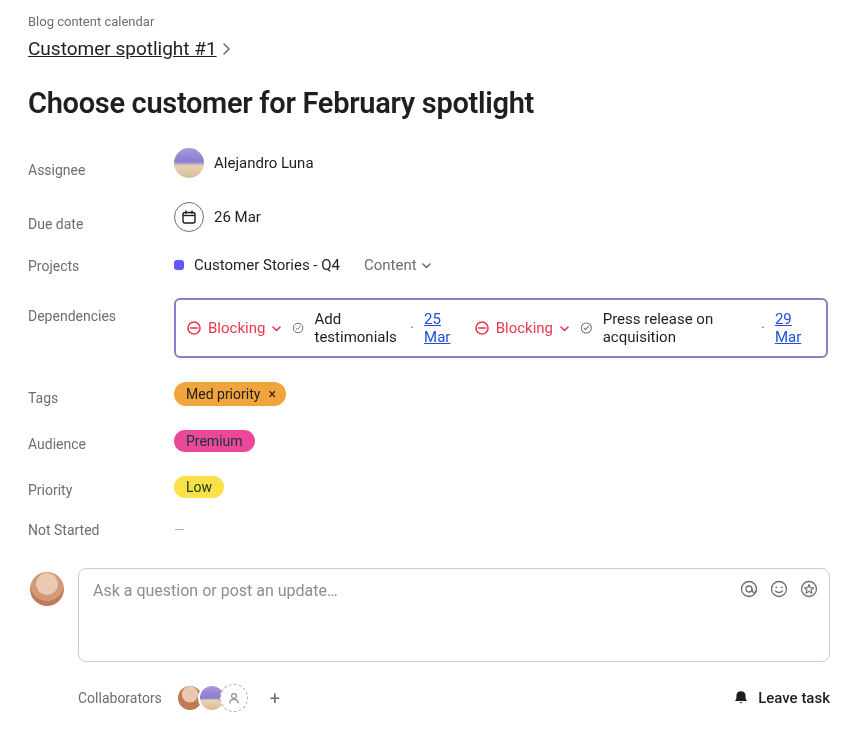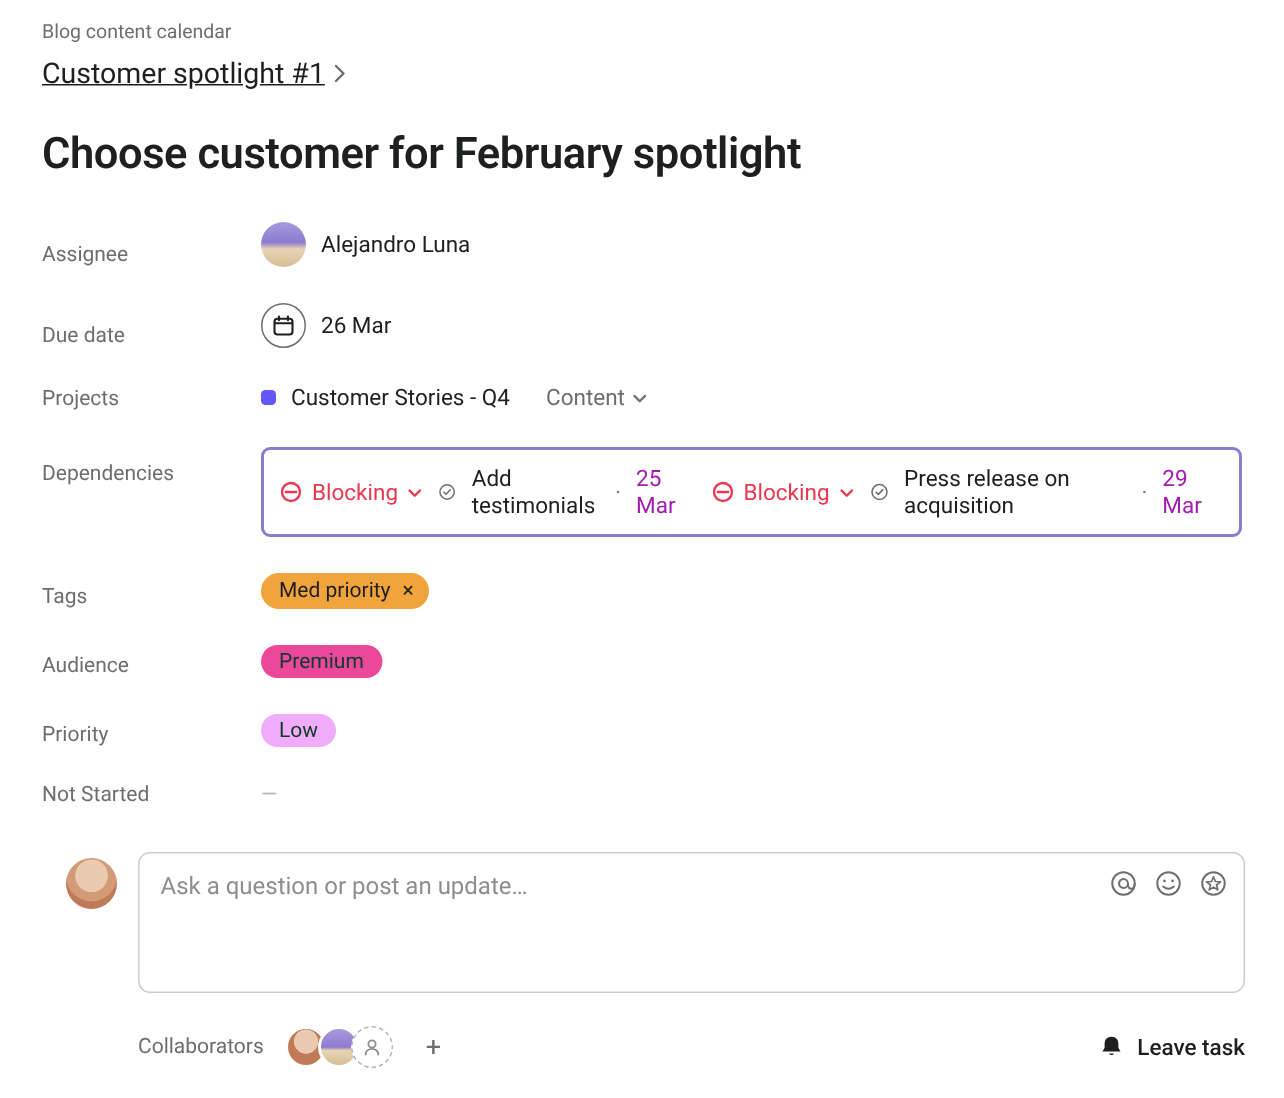--- a/index.html
+++ b/index.html
@@ -44,34 +44,34 @@
   .project-section { color:#6d6e6f; font-size:15px; display:inline-flex; align-items:center; gap:4px; cursor:pointer; margin-left:14px; }
   .deps-box {
     border: 2px solid #8b7ccf;
     border-radius: 6px;
     padding: 10px 14px 10px 10px;
     display:flex; flex-direction:row; gap:14px;
   }
   .dep-row { display:flex; align-items:center; gap:10px; font-size:15px; }
   .blocking-pill { color:#e8384f; display:inline-flex; align-items:center; gap:6px; cursor:pointer; }
   .dep-title { color:#1e1f21; }
-  .dep-date { color:#a21caf; }
+  .dep-date { color:#1d4ed8;text-decoration:underline; }
   .sep-dot { color:#6d6e6f; }
   .tag {
     display:inline-flex; align-items:center; gap:8px;
     padding: 4px 10px 4px 12px; border-radius: 12px; font-size:14px;
   }
   .tag.orange { background:#f1a33c; color:#1e1f21; }
   .tag-x { cursor:pointer; font-size:14px; line-height:1; }
   .pill { display:inline-block; padding:3px 12px; border-radius:12px; font-size:14px; }
   .pill.teal { background:#ec4899; color:#0b3b33; }
-  .pill.green { background:#f0abfc; color:#0b3b1e; }
+  .pill.green { background:#fde047; color:#0b3b1e; }
   .empty-dash { color:#b0b1b3; }
   .footer {
-    position:absolute; left:18px; right:0; bottom:0; background:#fff;
+    position:absolute; left:4px; right:0; bottom:0; background:#fff;
     padding: 10px 26px 20px 26px; border-top:1px solid #eee0;
   }
   .comment-row { display:flex; gap:14px; align-items:flex-start; }
   .avatar2 {
     width:34px; height:34px; border-radius:50%;
     background: radial-gradient(circle at 50% 35%, #e9c9b0 0 38%, #d39a77 40% 60%, #c07a57 62% 100%);
     flex-shrink:0; margin-top:4px;
   }
   .comment-box {
     flex:1; border:1px solid #cfcbd6; border-radius:8px; min-height:94px;

